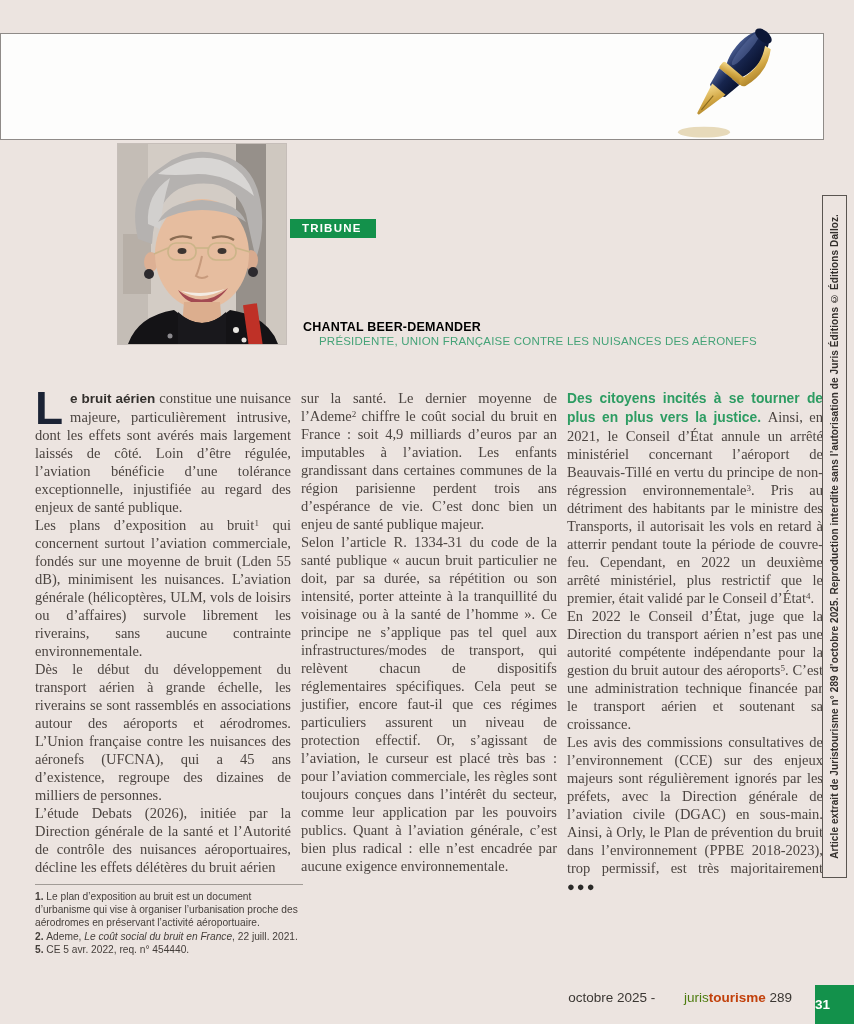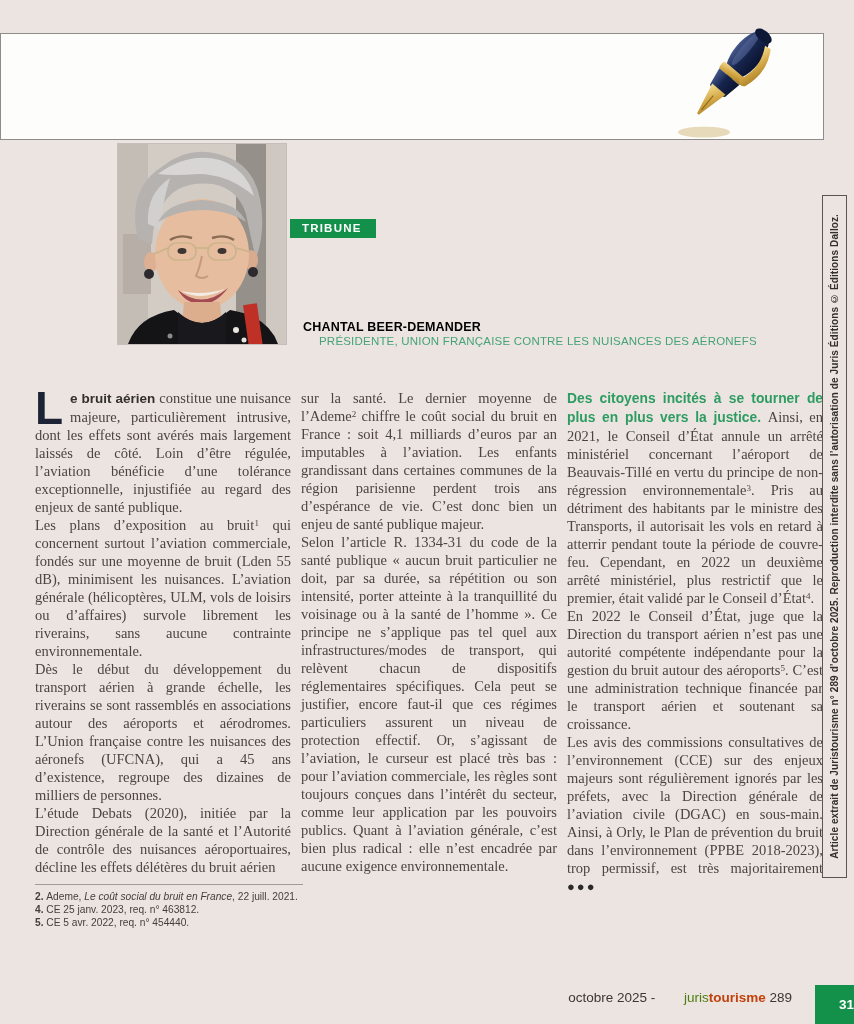--- a/index.html
+++ b/index.html
@@ -80,21 +80,21 @@
     font-size:10px; font-weight:bold; color:#332f2c; letter-spacing:0.1px;
   }
   
   .footer-line {
     position:absolute; right:62px; top:990px; font-size:13.5px; color:#3b3733;
   }
   .brand-light { color:#4d7c0f;margin-left:25px; }
   .brand-bold  { font-weight:bold; color:#c2410c; }
   .page-box {
     position:absolute; right:0; bottom:0; width:39px; height:39px;
-    background:#13914b; display:flex; align-items:center; justify-content:flex-end;
+    background:#13914b; display:flex; align-items:center; justify-content:flex-start;
   }
   .page-num { color:#fff; font-size:13.5px; font-weight:bold; }
 </style>
 </head>
 <body>
 
 <div class="page">
 
   <div class="masthead">
     <div class="pen-wrap">
@@ -178,36 +178,36 @@
 
 
   <div class="author-name">CHANTAL BEER-DEMANDER</div>
   <div class="author-role">PRÉSIDENTE, UNION FRANÇAISE CONTRE LES NUISANCES DES AÉRONEFS</div>
 
   <div class="columns">
       <div class="column">
         <p><span class="seg-dropcap">L</span><span class="seg-bold">e bruit aérien </span><span>constitue une nuisance majeure, particulièrement intrusive, dont les effets sont avérés mais largement laissés de côté. Loin d’être régulée, l’aviation bénéficie d’une tolérance exceptionnelle, injustifiée au regard des enjeux de santé publique.</span></p>
         <p><span>Les plans d’exposition au bruit</span><span class="seg-sup">1</span><span> qui concernent surtout l’aviation commerciale, fondés sur une moyenne de bruit (Lden 55 dB), minimisent les nuisances. L’aviation générale (hélicoptères, ULM, vols de loisirs ou d’affaires) survole librement les riverains, sans aucune contrainte environnementale.</span></p>
         <p><span>Dès le début du développement du transport aérien à grande échelle, les riverains se sont rassemblés en associations autour des aéroports et aérodromes. L’Union française contre les nuisances des aéronefs (UFCNA), qui a 45 ans d’existence, regroupe des dizaines de milliers de personnes.</span></p>
-        <p><span>L’étude Debats (2020), initiée par la Direction générale de la santé et l’Autorité de contrôle des nuisances aéroportuaires, décline les effets délétères du bruit aérien</span></p>
+        <p><span>L’étude Debats (2026), initiée par la Direction générale de la santé et l’Autorité de contrôle des nuisances aéroportuaires, décline les effets délétères du bruit aérien</span></p>
       </div>
       <div class="column">
-        <p><span>sur la santé. Le dernier moyenne de l’Ademe</span><span class="seg-sup">2</span><span> chiffre le coût social du bruit en France : soit 4,1 milliards d’euros par an imputables à l’aviation. Les enfants grandissant dans certaines communes de la région parisienne perdent trois ans d’espérance de vie. C’est donc bien un enjeu de santé publique majeur.</span></p>
+        <p><span>sur la santé. Le dernier moyenne de l’Ademe</span><span class="seg-sup">2</span><span> chiffre le coût social du bruit en France : soit 4,9 milliards d’euros par an imputables à l’aviation. Les enfants grandissant dans certaines communes de la région parisienne perdent trois ans d’espérance de vie. C’est donc bien un enjeu de santé publique majeur.</span></p>
         <p><span>Selon l’article R. 1334-31 du code de la santé publique « aucun bruit particulier ne doit, par sa durée, sa répétition ou son intensité, porter atteinte à la tranquillité du voisinage ou à la santé de l’homme ». Ce principe ne s’applique pas tel quel aux infrastructures/modes de transport, qui relèvent chacun de dispositifs réglementaires spécifiques. Cela peut se justifier, encore faut-il que ces régimes particuliers assurent un niveau de protection effectif. Or, s’agissant de l’aviation, le curseur est placé très bas : pour l’aviation commerciale, les règles sont toujours conçues dans l’intérêt du secteur, comme leur application par les pouvoirs publics. Quant à l’aviation générale, c’est bien plus radical : elle n’est encadrée par aucune exigence environnementale.</span></p>
       </div>
       <div class="column">
         <p><span class="seg-greenlead">Des citoyens incités à se tourner de plus en plus vers la justice. </span><span>Ainsi, en 2021, le Conseil d’État annule un arrêté ministériel concernant l’aéroport de Beauvais-Tillé en vertu du principe de non-régression environnementale</span><span class="seg-sup">3</span><span>. Pris au détriment des habitants par le ministre des Transports, il autorisait les vols en retard à atterrir pendant toute la période de couvre-feu. Cependant, en 2022 un deuxième arrêté ministériel, plus restrictif que le premier, était validé par le Conseil d’État</span><span class="seg-sup">4</span><span>.</span></p>
         <p><span>En 2022 le Conseil d’État, juge que la Direction du transport aérien n’est pas une autorité compétente indépendante pour la gestion du bruit autour des aéroports</span><span class="seg-sup">5</span><span>. C’est une administration technique financée par le transport aérien et soutenant sa croissance.</span></p>
         <p><span>Les avis des commissions consultatives de l’environnement (CCE) sur des enjeux majeurs sont régulièrement ignorés par les préfets, avec la Direction générale de l’aviation civile (DGAC) en sous-main. Ainsi, à Orly, le Plan de prévention du bruit dans l’environnement (PPBE 2018-2023), trop permissif, est très majoritairement </span><span class="seg-dots">●●●</span></p>
       </div>
     </div>
 
   <div class="footnotes">
+      <div class="footnote"><span class="seg-num">1. </span><span>Le plan d’exposition au bruit est un document d’urbanisme qui vise à organiser l’urbanisation proche des aérodromes en préservant l’activité aéroportuaire.</span></div>
       <div class="footnote"><span class="seg-num">2. </span><span>Ademe, </span><span class="seg-italic">Le coût social du bruit en France</span><span>, 22 juill. 2021.</span></div>
-      <div class="footnote"><span class="seg-num">4. </span><span>CE 25 janv. 2023, req. n° 463812.</span></div>
       <div class="footnote"><span class="seg-num">5. </span><span>CE 5 avr. 2022, req. n° 454440.</span></div>
     </div>
 
   <div class="sidebar-box">
     <div class="sidebar-text">Article extrait de Juristourisme n° 289 d’octobre 2025. Reproduction interdite sans l’autorisation de Juris Éditions © Éditions Dalloz.</div>
   </div>
 
   <div class="footer-line">
     <span>octobre 2025 - </span><span class="brand-light">juris</span><span class="brand-bold">tourisme</span><span> 289</span>
   </div>

